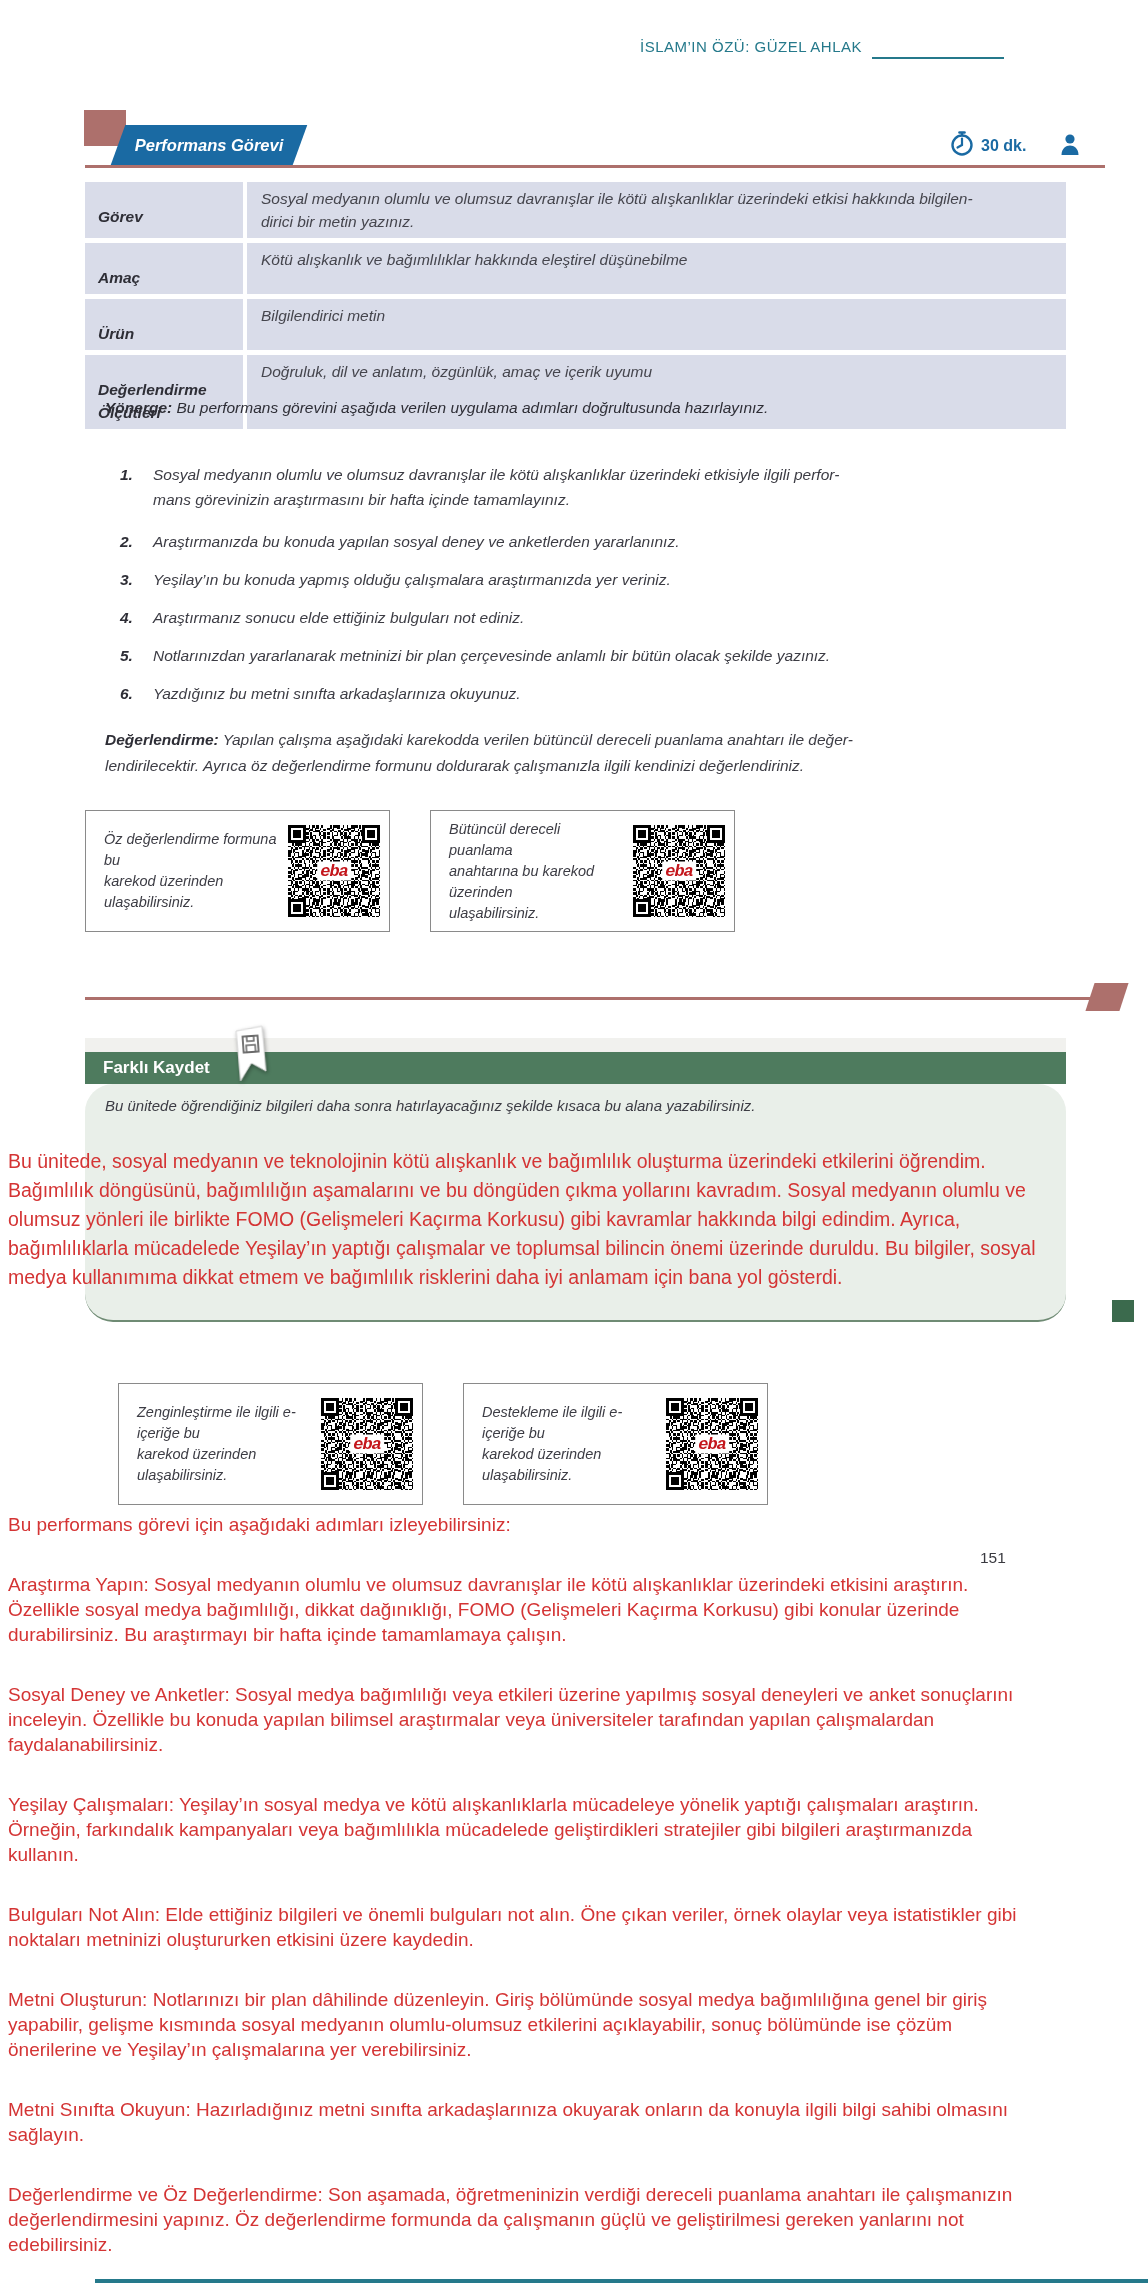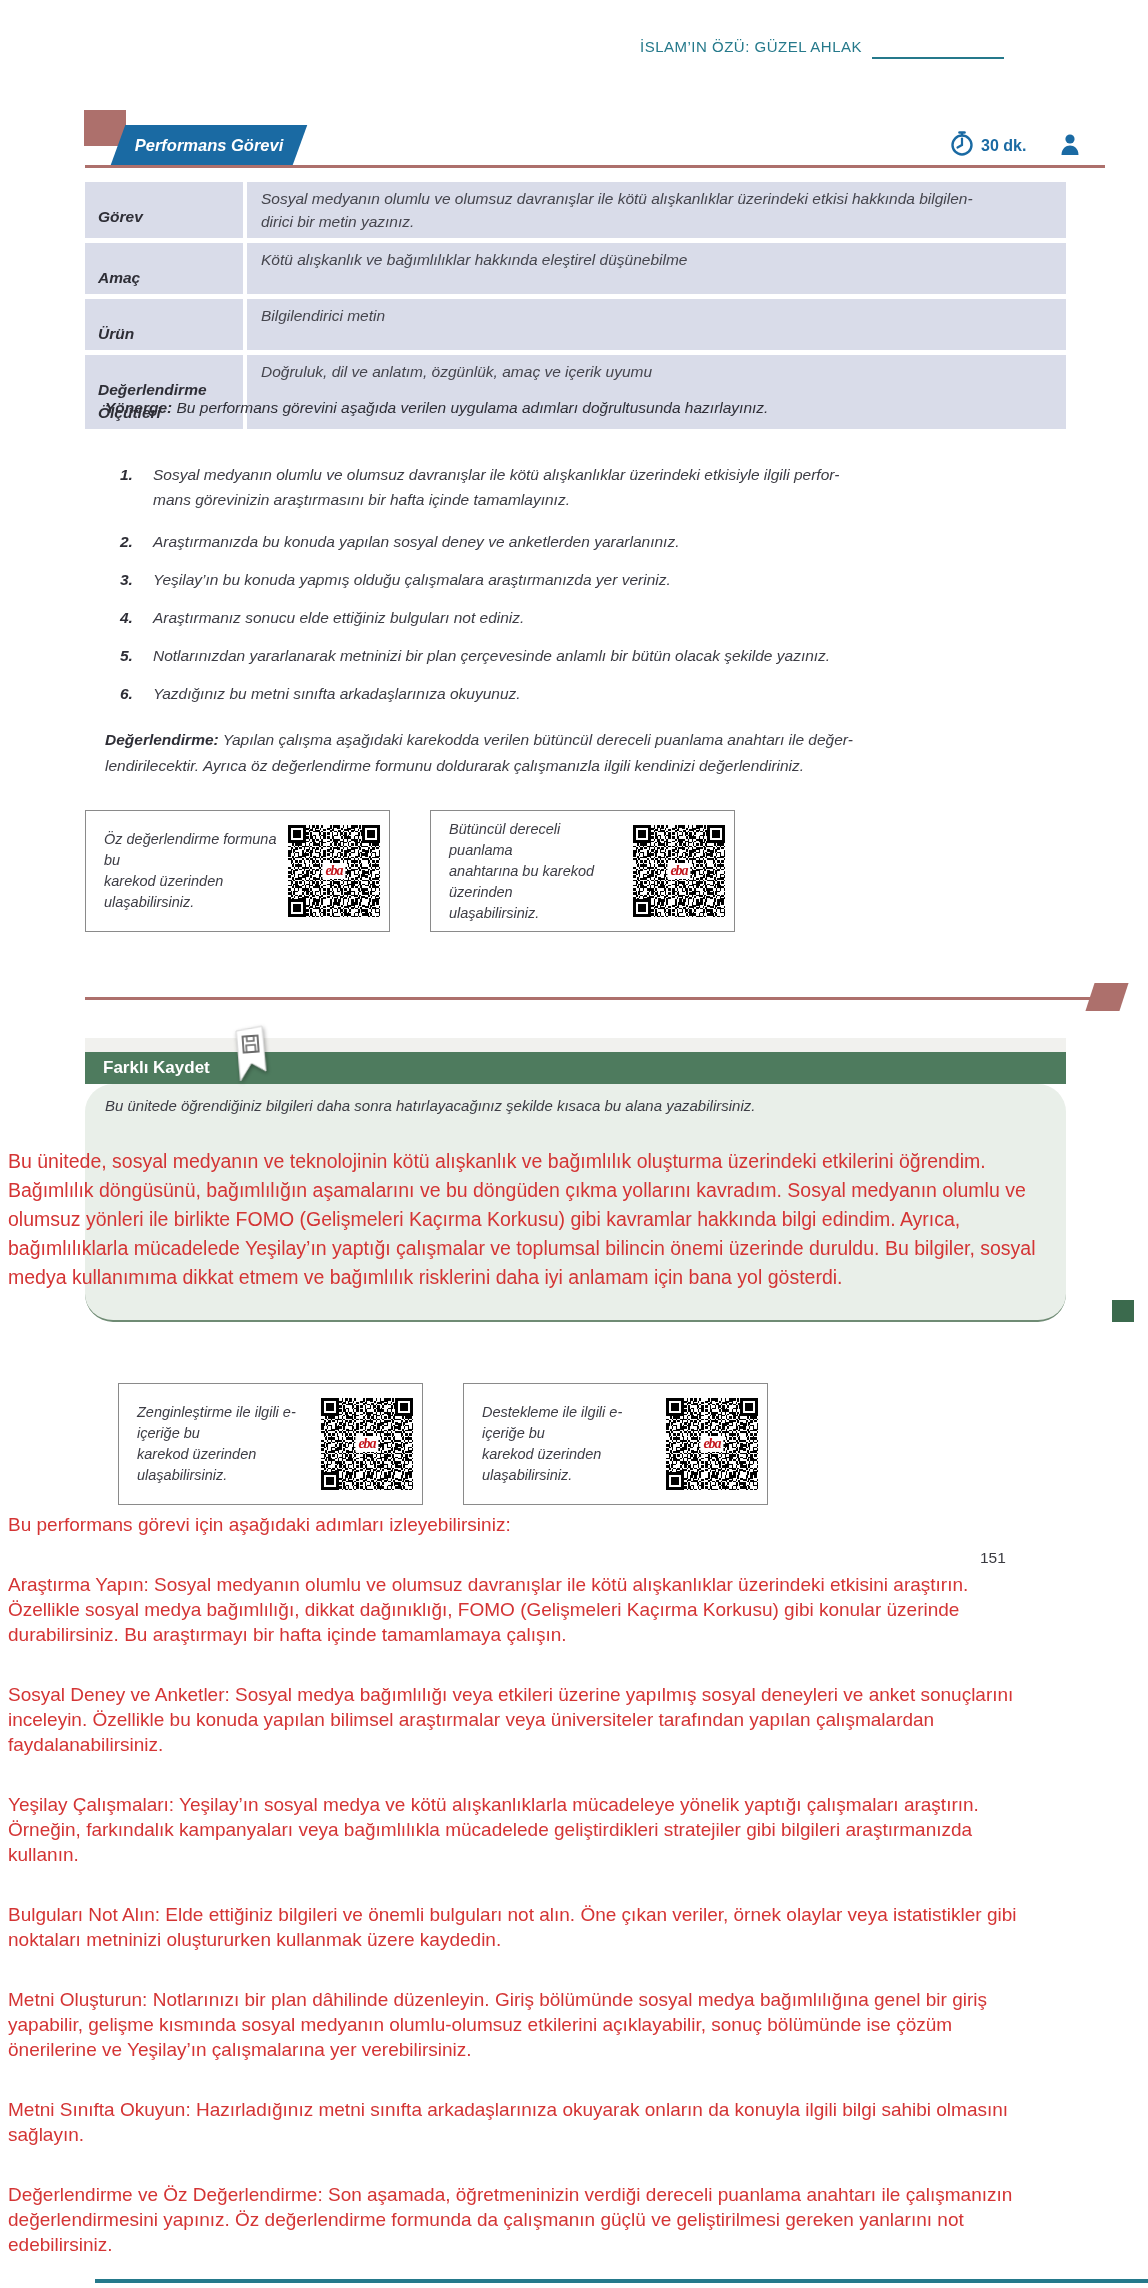--- a/index.html
+++ b/index.html
@@ -54,22 +54,22 @@
   .qr-caption{flex:1;font-style:italic;font-size:14.5px;line-height:21px;color:#3c3c44;white-space:pre-line;}
   .qr{width:92px;height:92px;flex:none;position:relative;background-color:#fff;
     background-image:
       conic-gradient(#000 0 25%,#fff 0 50%,#000 0 75%,#fff 0),
       conic-gradient(#000 0 25%,#fff 0 50%,#000 0 75%,#fff 0);
     background-size:11px 11px,7px 7px;background-blend-mode:difference;}
   .qr .f{position:absolute;width:18px;height:18px;border:3px solid #000;background:#fff;box-sizing:border-box;}
   .qr .f::before{content:"";position:absolute;inset:2px;background:#000;}
   .f.tl{top:0;left:0}.f.tr{top:0;right:0}.f.bl{bottom:0;left:0}
   .eba{position:absolute;top:50%;left:50%;transform:translate(-50%,-50%);background:#fff;
-    padding:0 3px;color:#c4161c;font-family:Liberation Serif, serif;font-style:italic;
-    font-weight:bold;font-size:14px;letter-spacing:-1px;}
+    padding:0 3px;color:#c4161c;font-family:Liberation Mono, monospace;font-style:italic;
+    font-weight:bold;font-size:17px;letter-spacing:-1px;}
 
   
   .sep-rule{top:997px;left:85px;width:1013px;height:2.5px;background:var(--rose);}
   .rose-corner{top:983px;left:1090px;width:34px;height:28px;background:var(--rose);transform:skewX(-18deg);}
 
   
   .fk-strip{top:1038px;left:85px;width:981px;height:14px;background:#f1f1ee;}
   .fk-banner{top:1052px;left:85px;width:981px;height:32px;background:var(--green);}
   .fk-banner span{color:#fff;font-weight:bold;font-size:17px;line-height:32px;padding-left:18px;}
   .fk-icon{top:1026px;left:232px;z-index:3;}
@@ -249,21 +249,21 @@
     <p>Araştırma Yapın: Sosyal medyanın olumlu ve olumsuz davranışlar ile kötü alışkanlıklar üzerindeki etkisini araştırın.
 Özellikle sosyal medya bağımlılığı, dikkat dağınıklığı, FOMO (Gelişmeleri Kaçırma Korkusu) gibi konular üzerinde
 durabilirsiniz. Bu araştırmayı bir hafta içinde tamamlamaya çalışın.</p>
     <p>Sosyal Deney ve Anketler: Sosyal medya bağımlılığı veya etkileri üzerine yapılmış sosyal deneyleri ve anket sonuçlarını
 inceleyin. Özellikle bu konuda yapılan bilimsel araştırmalar veya üniversiteler tarafından yapılan çalışmalardan
 faydalanabilirsiniz.</p>
     <p>Yeşilay Çalışmaları: Yeşilay’ın sosyal medya ve kötü alışkanlıklarla mücadeleye yönelik yaptığı çalışmaları araştırın.
 Örneğin, farkındalık kampanyaları veya bağımlılıkla mücadelede geliştirdikleri stratejiler gibi bilgileri araştırmanızda
 kullanın.</p>
     <p>Bulguları Not Alın: Elde ettiğiniz bilgileri ve önemli bulguları not alın. Öne çıkan veriler, örnek olaylar veya istatistikler gibi
-noktaları metninizi oluştururken kullanmak üzere kaydedin.</p>
+noktaları metninizi oluştururken etkisini üzere kaydedin.</p>
     <p>Metni Oluşturun: Notlarınızı bir plan dâhilinde düzenleyin. Giriş bölümünde sosyal medya bağımlılığına genel bir giriş
 yapabilir, gelişme kısmında sosyal medyanın olumlu-olumsuz etkilerini açıklayabilir, sonuç bölümünde ise çözüm
 önerilerine ve Yeşilay’ın çalışmalarına yer verebilirsiniz.</p>
     <p>Metni Sınıfta Okuyun: Hazırladığınız metni sınıfta arkadaşlarınıza okuyarak onların da konuyla ilgili bilgi sahibi olmasını
 sağlayın.</p>
     <p>Değerlendirme ve Öz Değerlendirme: Son aşamada, öğretmeninizin verdiği dereceli puanlama anahtarı ile çalışmanızın
 değerlendirmesini yapınız. Öz değerlendirme formunda da çalışmanın güçlü ve geliştirilmesi gereken yanlarını not
 edebilirsiniz.</p>
   </div>
 

